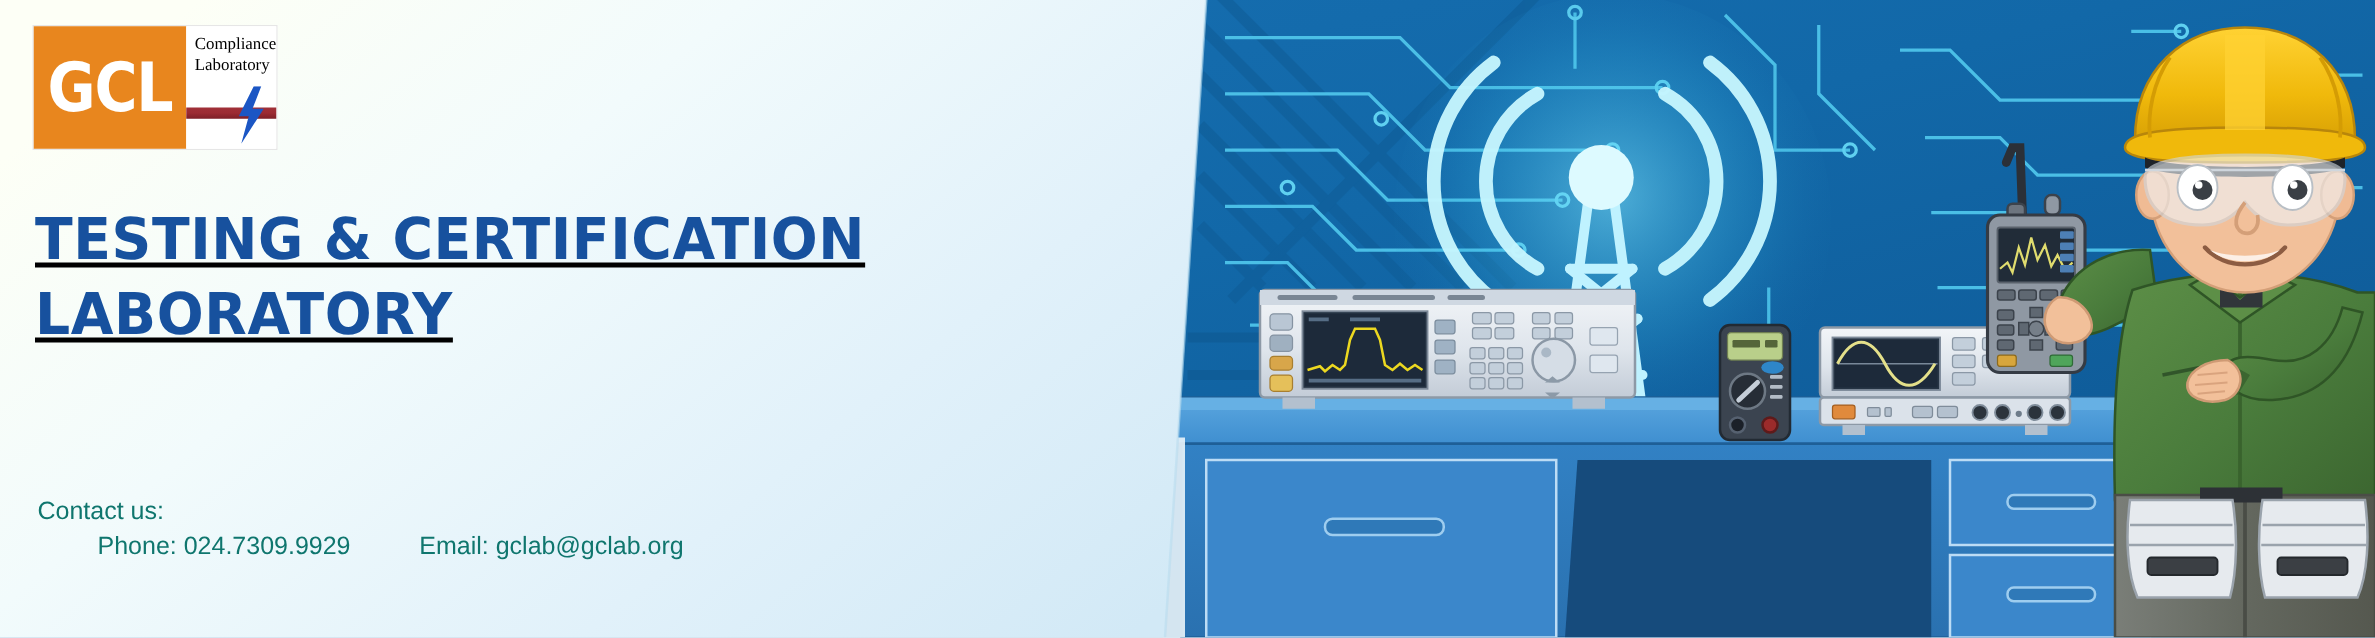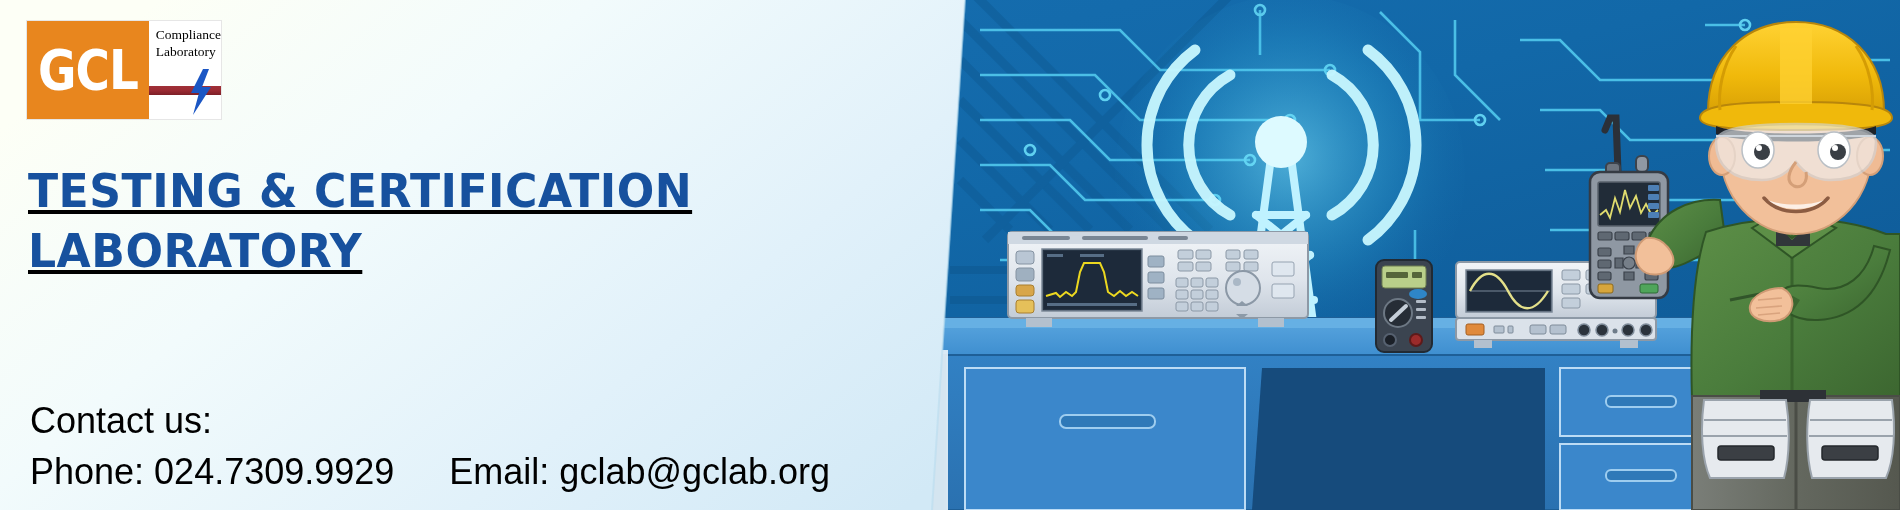--- a/index.html
+++ b/index.html
@@ -68,27 +68,27 @@
     transform:scaleX(0.96);
     transform-origin:left center;
     white-space:nowrap;
   }
 
   
   #contact {
     position:absolute; left:30px; top:395px; z-index:6;
   }
   #contact .cline {
-    color:#000000;
+    color:#0f766e;
     font-family:"Liberation Sans", sans-serif;
-    font-size:36px;
+    font-size:20px;
     line-height:1.42;
     white-space:nowrap;
   }
-  #contact .crow { display:flex; }
+  #contact .crow { display:flex;margin-left:48px; }
   #contact .gap { display:inline-block; width:55px; }
 
   
   #right-art {
     position:absolute; left:0; top:0; width:1900px; height:510px;
     z-index:1;
   }
 </style>
 </head>
 <body>

